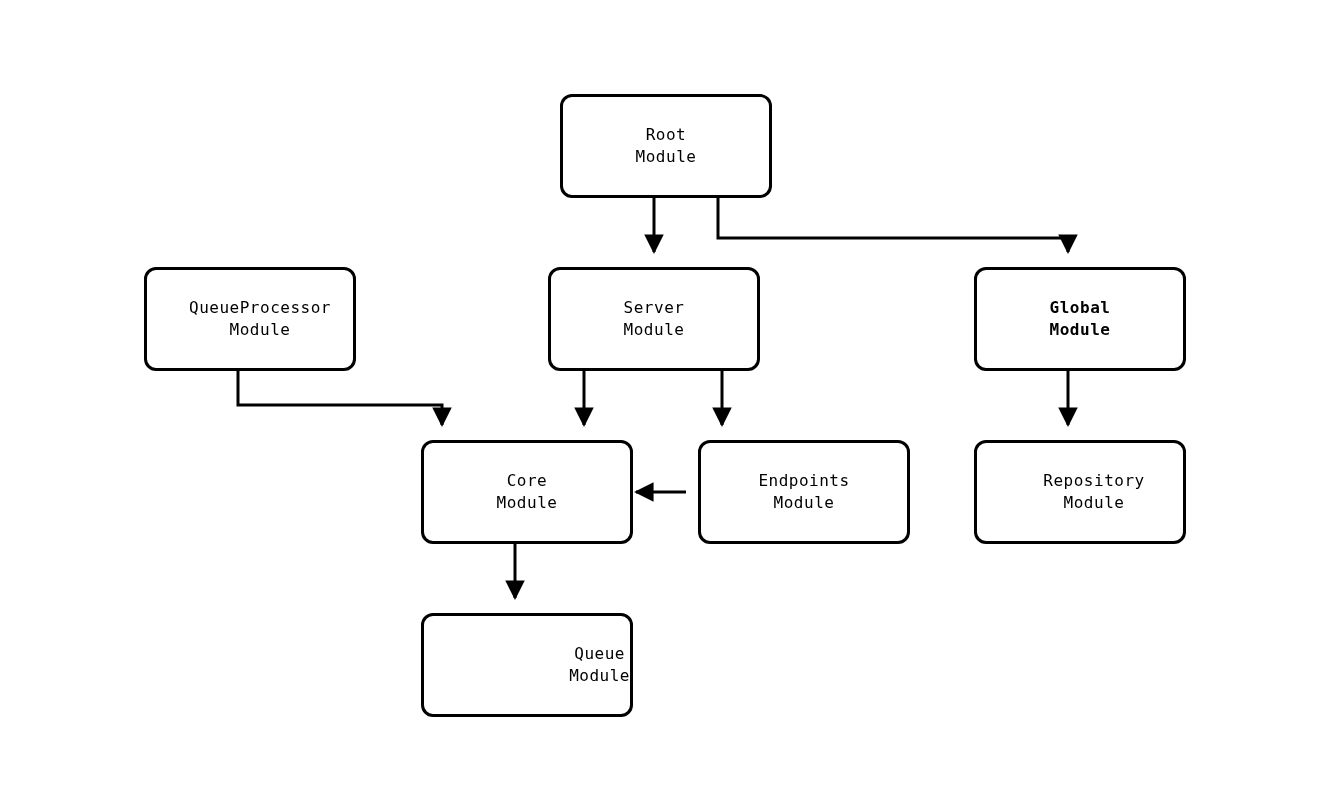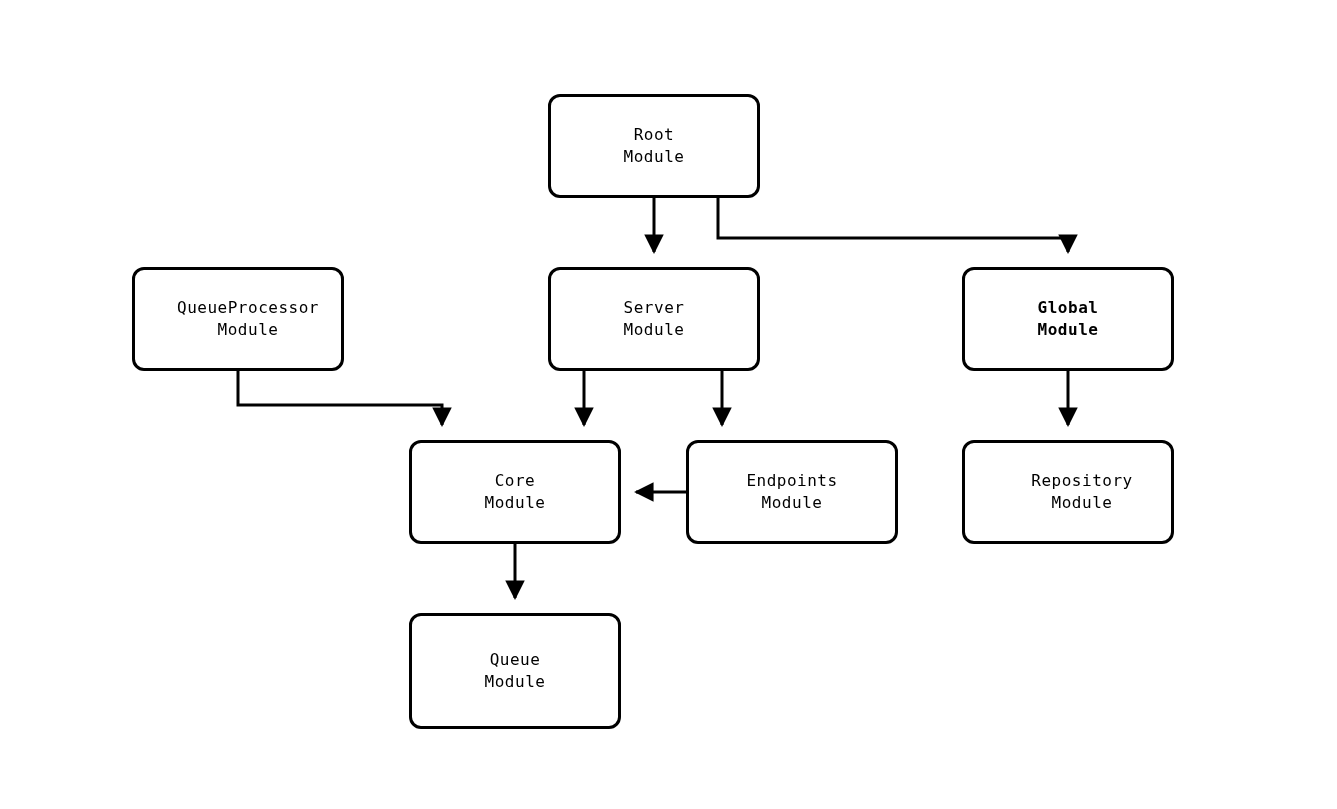--- a/index.html
+++ b/index.html
@@ -29,20 +29,21 @@
     position: absolute;
     box-sizing: border-box;
     border: 3px solid #000000;
     border-radius: 12px;
     background: #ffffff;
     display: flex;
     align-items: center;
     justify-content: center;
     text-align: center;
     z-index: 2;
+    margin-left: 12px;
   }
   .node-label {
     font-family: "DejaVu Sans Mono", monospace;
     font-size: 16px;
     line-height: 22px;
     color: #000000;
     white-space: pre;
     letter-spacing: 0.5px;
   }
 </style>
@@ -72,21 +73,21 @@
   <div class="node" style="left:548px; top:94px; width:212px; height:104px;">
     <span class="node-label">Root
 Module</span>
   </div>
 
   <div class="node" style="left:132px; top:267px; width:212px; height:104px;padding-left:20px;">
     <span class="node-label">QueueProcessor
 Module</span>
   </div>
 
-  <div class="node" style="left:548px; top:267px; width:212px; height:104px;">
+  <div class="node" style="left:536px; top:267px; width:212px; height:104px;">
     <span class="node-label">Server
 Module</span>
   </div>
 
   <div class="node" style="left:962px; top:267px; width:212px; height:104px;font-weight:bold;">
     <span class="node-label">Global
 Module</span>
   </div>
 
   <div class="node" style="left:409px; top:440px; width:212px; height:104px;text-align:center;">
@@ -97,18 +98,18 @@
   <div class="node" style="left:686px; top:440px; width:212px; height:104px;align-items:center;">
     <span class="node-label">Endpoints
 Module</span>
   </div>
 
   <div class="node" style="left:962px; top:440px; width:212px; height:104px;padding-left:28px;">
     <span class="node-label">Repository
 Module</span>
   </div>
 
-  <div class="node" style="left:409px; top:613px; width:212px; height:116px;">
+  <div class="node" style="left:409px; top:613px; width:212px; height:104px;justify-content:flex-end;">
     <span class="node-label">Queue
 Module</span>
   </div>
 
 </div>
 
 </body></html>

